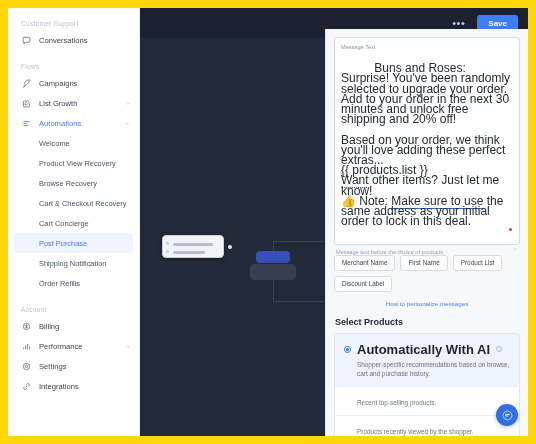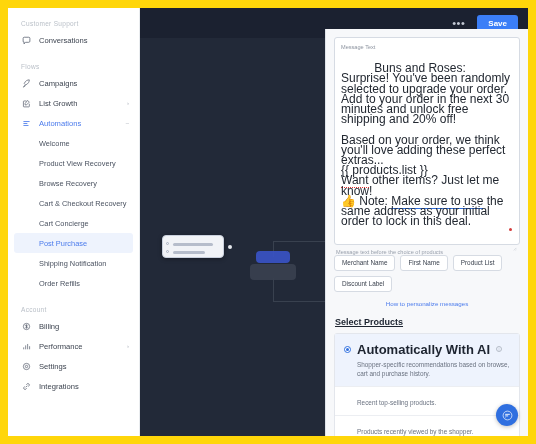--- a/index.html
+++ b/index.html
@@ -225,21 +225,20 @@
     text-align: center;
     font-size: 6.2px;
     color: #4b7bec;
     margin: 8px 0 2px 0;
   }
   .sec-title2 {
     font-size: 9px;
     font-weight: 700;
     color: #1d2430;
     margin: 10px 0 6px 1px;
-    text-decoration: underline;
   }
   .opt {
     padding: 8px 8px 8px 9px;
     border-bottom: 1px solid #eceef2;
   }
   .opt.sel { background: #eef3fd; }
   .opt-head {
     display: flex; align-items: center; gap: 6px;
   }
   .radio {

